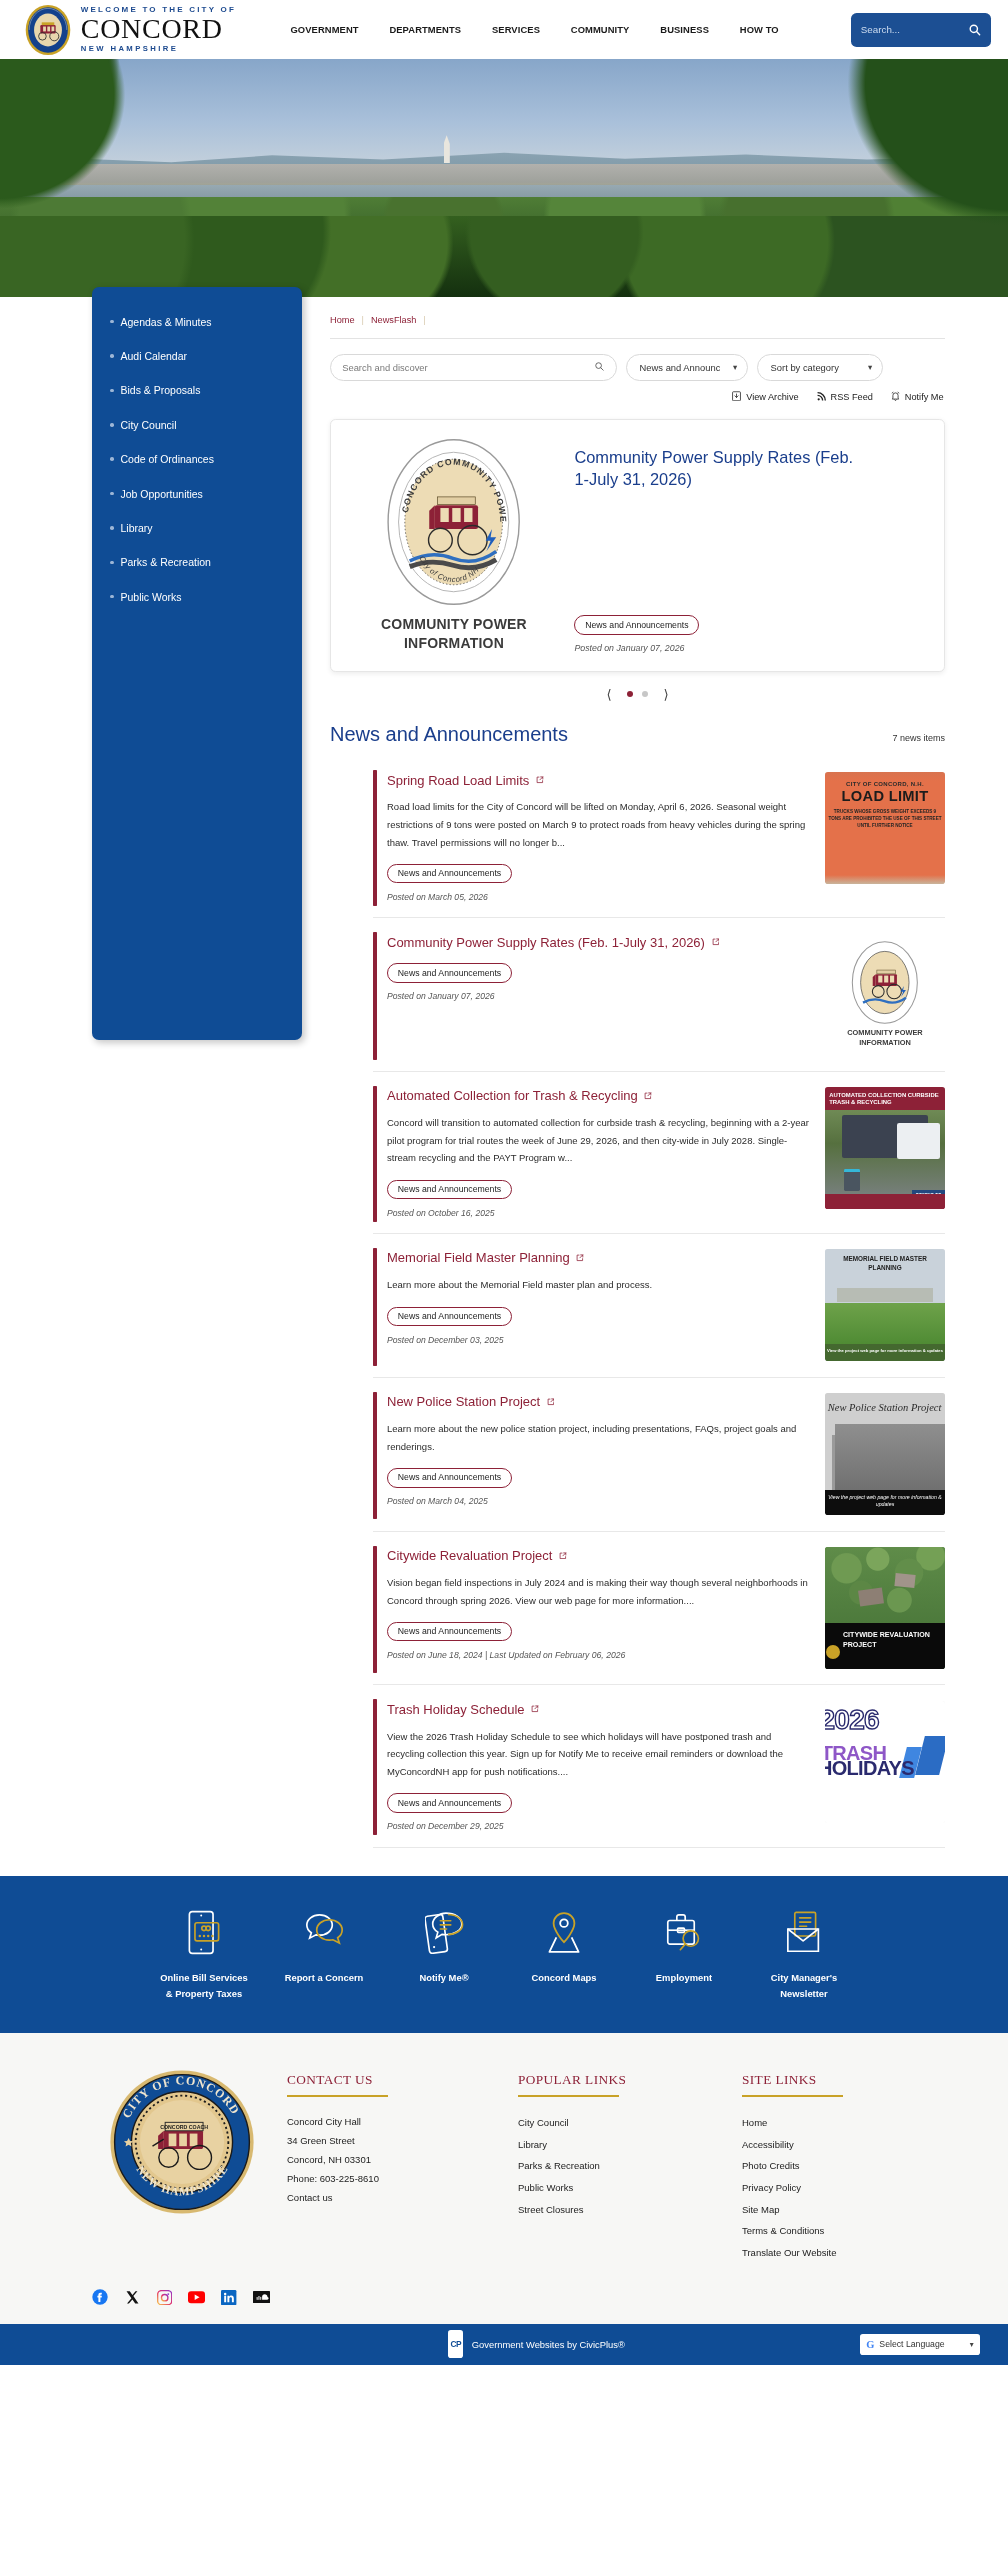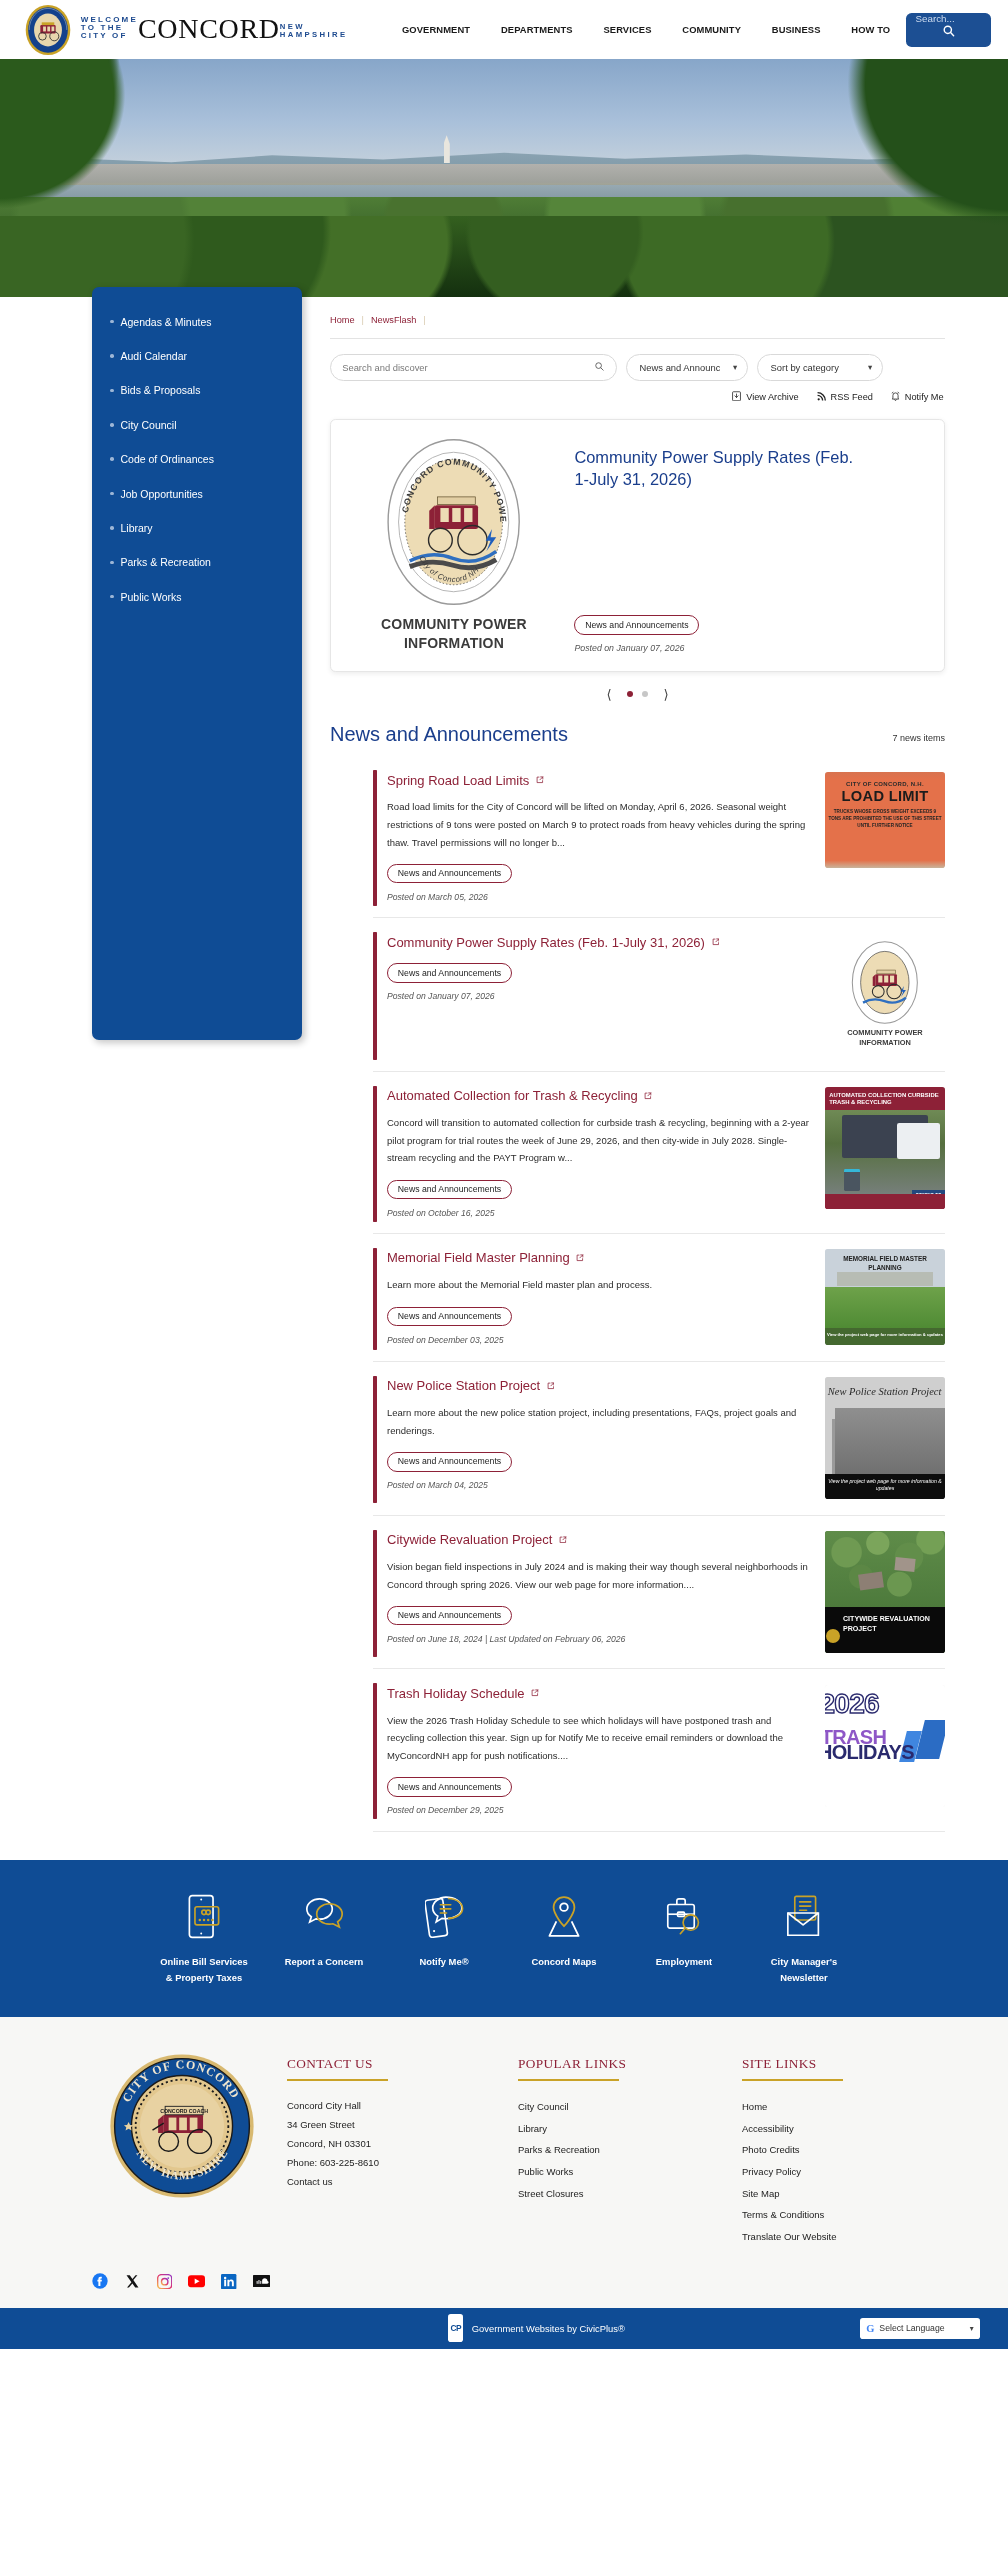--- a/index.html
+++ b/index.html
@@ -17,42 +17,41 @@
     height: 59px;
     background: #ffffff;
     display: flex;
     align-items: center;
     padding: 0 17px 0 25px;
     position: relative;
     z-index: 5;
   }
   .logo-wrap { display: flex; align-items: center; gap: 9.8px; }
   .seal-sm { width: 46px; height: 52px; flex: 0 0 auto; }
-  .wordmark { display: flex; flex-direction: row; align-items: center; line-height: 1; }
+  .wordmark { display: flex; flex-direction: column; align-items: flex-start; line-height: 1; }
   .wm-top {
     font-size: 8px; letter-spacing: 2.2px; color: #1d4a8f; font-weight: 700;
     margin-bottom: 2.1px;
   }
   .wm-main {
     font-family: "Liberation Serif", serif; font-size: 28px; letter-spacing: 0.7px;
     color: #111; font-weight: 400; line-height: 0.95;
   }
   .wm-bot {
     font-size: 7.7px; letter-spacing: 2.4px; color: #1d4a8f; font-weight: 700; margin-top: 2.1px;
   }
   .mainnav { display: flex; align-items: center; margin-left: 39px; gap: 0; }
   .mainnav a {
     font-size: 9.4px; font-weight: 700; color: #1a1a1a; letter-spacing: 0.1px;
     padding: 7px 15.4px; white-space: nowrap;
   }
   .searchbox {
     margin-left: auto; width: 140px; height: 34px; background: #1c4f93;
     border-radius: 5.6px; display: flex; align-items: center; padding: 0 9.8px;
     position: relative;
-    flex-direction: column;
   }
   .searchbox input {
     background: transparent; border: 0; outline: 0; color: #fff;
     font-size: 9.8px; width: 100%; font-family: "Liberation Sans", sans-serif;
   }
   .searchbox input::placeholder { color: #cddcf0; }
   .search-go { flex: 0 0 auto; display: flex; align-items: center; }
 
   
   .hero {
@@ -229,21 +228,21 @@
     display: inline; margin-right: 3.5px;
   }
   .ext { display:inline-block; vertical-align: 0.7px; }
   .ni-sum {
     font-size: 9.5px; color: #2b2b2b; line-height: 1.85; margin-top: 9.8px;
     max-width: 448px;
   }
   .ni-tagrow { margin-top: 12.6px; }
   .ni-posted { font-style: italic; font-size: 8.6px; color: #555; margin-top: 8.4px; }
   .ni-thumb {
-    width: 120px; height: 96px; flex: 0 0 120px; border-radius: 2.8px;
+    width: 120px; height: 112px; flex: 0 0 120px; border-radius: 2.8px;
     overflow: hidden; background: #eee; position: relative;
   }
   .ni-thumb.tall { height: 122px; }
 
   
   .th-loadlimit {
     width:100%; height:100%;
     background: linear-gradient(#d8734f 0%, #e4714a 8%, #e4714a 92%, #c9b49b 100%);
     display:flex; flex-direction:column; align-items:center; padding-top:9.8px; gap:1.4px;
   }

